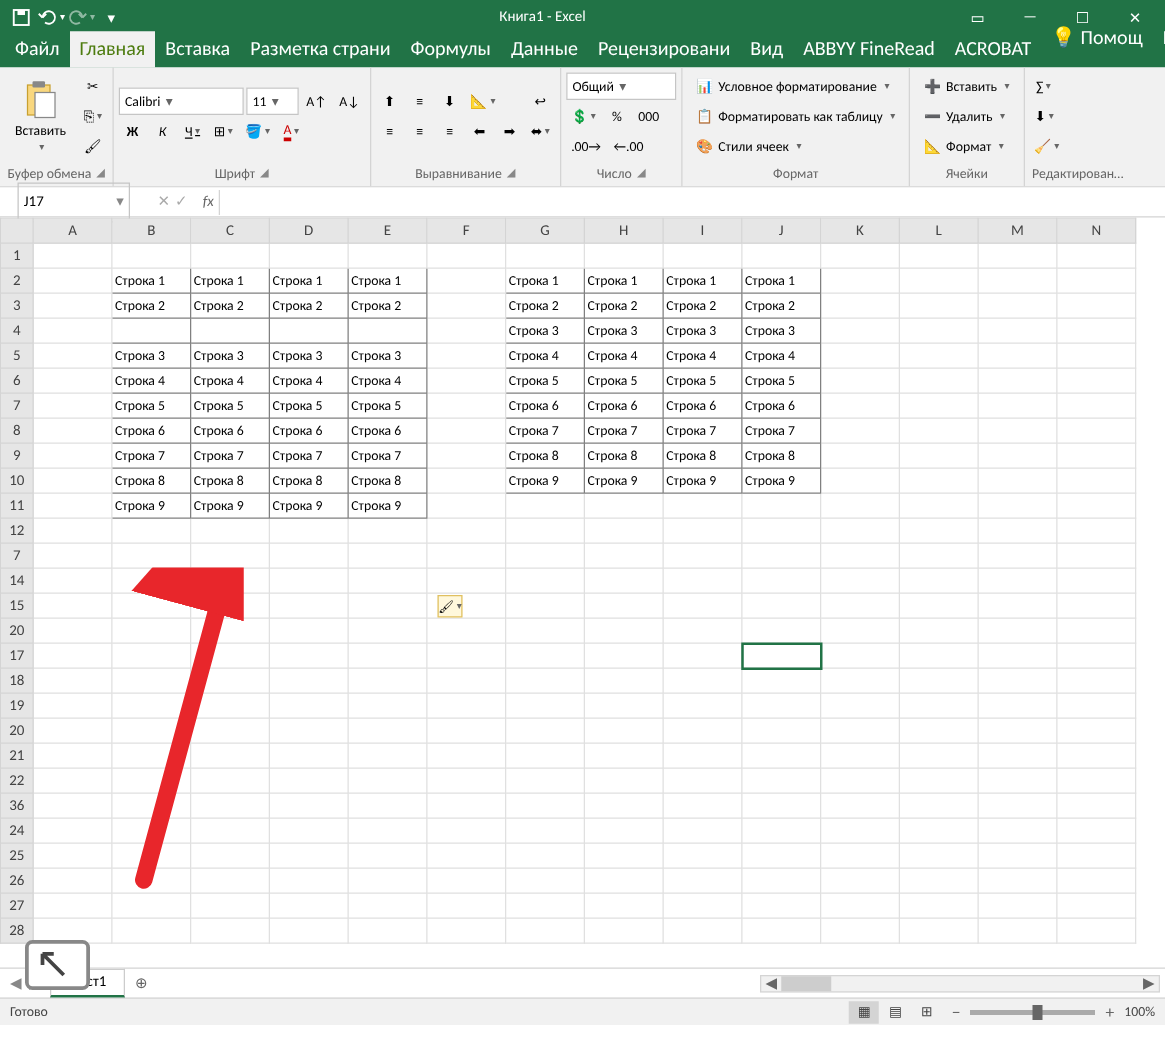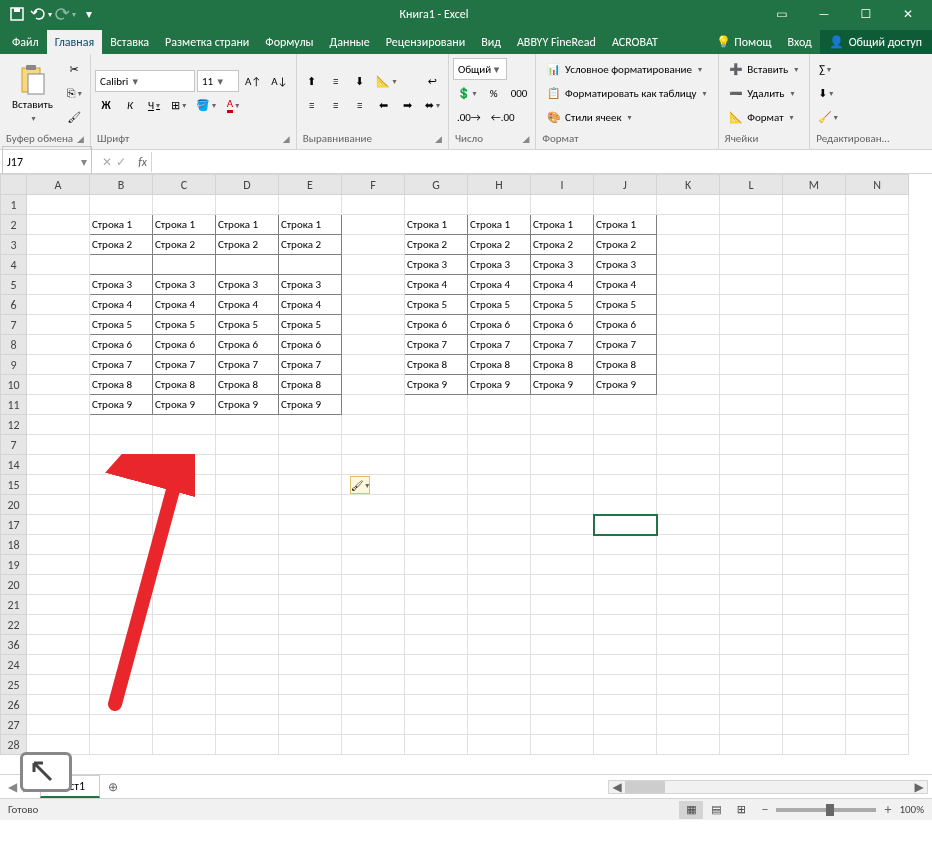--- a/index.html
+++ b/index.html
@@ -3,39 +3,39 @@
 <meta charset="utf-8">
 <style>
 *{box-sizing:border-box;margin:0;padding:0;font-family:'Segoe UI',Calibri,sans-serif}
 body{width:932px;height:842px;overflow:hidden;background:#fff;position:relative}
 .title-bar{height:28px;background:#217346;display:flex;align-items:center;color:#fff;font-size:12px}
 .qat{display:flex;align-items:center;gap:2px;padding:0 6px}
 .qat-btn{width:22px;height:22px;display:flex;align-items:center;justify-content:center;cursor:pointer}
 .title{flex:1;text-align:center}
 .win-controls{display:flex;align-items:center;gap:2px;padding-right:4px}
 .win-btn{width:40px;height:22px;display:flex;align-items:center;justify-content:center;cursor:pointer}
-.tabs{height:26px;background:#217346;display:flex;align-items:flex-end;color:#fff;font-size:12px;padding-left:4px}
+.tabs{height:26px;background:#217346;display:flex;align-items:flex-end;color:#fff;font-size:16px;padding-left:4px}
 .tab{padding:5px 8px;cursor:pointer;white-space:nowrap}
-.tab.active{background:#f1f1f1;color:#0c4a6e}
+.tab.active{background:#f1f1f1;color:#4d7c0f}
 .tab-right{margin-left:auto;display:flex;align-items:center}
 .share-btn{background:#0e5c37;padding:5px 10px;display:flex;align-items:center;gap:4px}
 .ribbon{height:96px;background:#f1f1f1;border-bottom:1px solid #d4d4d4;display:flex;font-size:11px}
 .rg{border-right:1px solid #d4d4d4;display:flex;flex-direction:column;padding:2px 4px}
 .rg-body{flex:1;display:flex;align-items:center;gap:2px}
-.rg-label{text-align:center;color:#666;font-size:11px;padding:2px;display:flex;justify-content:space-between;align-items:center;gap:4px}
+.rg-label{text-align:center;color:#666;font-size:11px;padding:2px;display:flex;justify-content:center;align-items:center;gap:4px}
 .rg-label .dlg{font-size:9px;color:#888}
 .big-btn{display:flex;flex-direction:column;align-items:center;justify-content:center;padding:4px 8px;cursor:pointer;gap:2px}
 .stack{display:flex;flex-direction:column;gap:2px}
 .stack-row{display:flex;align-items:center;gap:2px}
 .small-btn{height:22px;min-width:22px;padding:0 3px;display:flex;align-items:center;justify-content:center;cursor:pointer;border:1px solid transparent}
 .combo{height:22px;border:1px solid #c5c5c5;background:#fff;display:flex;align-items:center;padding:0 4px;font-size:11px}
 .combo-dd{width:14px;text-align:center;color:#666}
 .wide-btn{height:22px;padding:0 6px;display:flex;align-items:center;gap:4px;cursor:pointer;border:1px solid transparent;white-space:nowrap}
 .namebox-row{height:24px;background:#fff;border-bottom:1px solid #d4d4d4;display:flex;align-items:center;font-size:12px}
-.namebox{width:90px;height:32px;border:1px solid #c5c5c5;margin:0 2px;padding:0 4px;display:flex;align-items:center;justify-content:space-between}
+.namebox{width:90px;height:32px;border:1px solid #c5c5c5;margin:0 14px;padding:0 4px;display:flex;align-items:center;justify-content:space-between}
 .fx-btns{display:flex;align-items:center;gap:4px;padding:0 8px;color:#aaa}
 .fx-label{font-style:italic;color:#666;padding:0 4px}
 .formula-bar{flex:1;height:20px;border-left:1px solid #d4d4d4;padding:0 6px}
 .grid-wrap{height:600px;overflow:hidden;position:relative}
 .grid{border-collapse:collapse;font-size:12px}
 .grid th{background:#e6e6e6;border:1px solid #d4d4d4;font-weight:normal;color:#444;text-align:center}
 .grid .corner{width:26px;height:20px;background:#e6e6e6}
 .grid .col-hdr{height:20px;width:63px}
 .grid .row-hdr{width:26px;height:20px;text-align:center}
 .grid td{border:1px solid #e0e0e0;height:20px;width:63px;padding:0 2px;font-size:11px;vertical-align:middle;overflow:hidden;white-space:nowrap}
@@ -205,21 +205,21 @@
     </div>
     <div class="rg-label">
         <span>Выравнивание</span>
         <span class="dlg">◢</span>
       </div>
   </div>
 
   <div class="rg">
     <div class="rg-body">
       <div class="stack">
-        <div class="combo" style="width:54px">
+        <div class="combo" style="width:88px">
             <span>Общий</span>
             <span class="combo-dd">▾</span>
           </div>
         <div class="stack-row">
           <div class="small-btn">💲<span class="dd-arrow">▾</span></div>
           <div class="small-btn">%</div>
           <div class="small-btn">000</div>
         </div>
         <div class="stack-row">
           <div class="small-btn">.00→</div>

